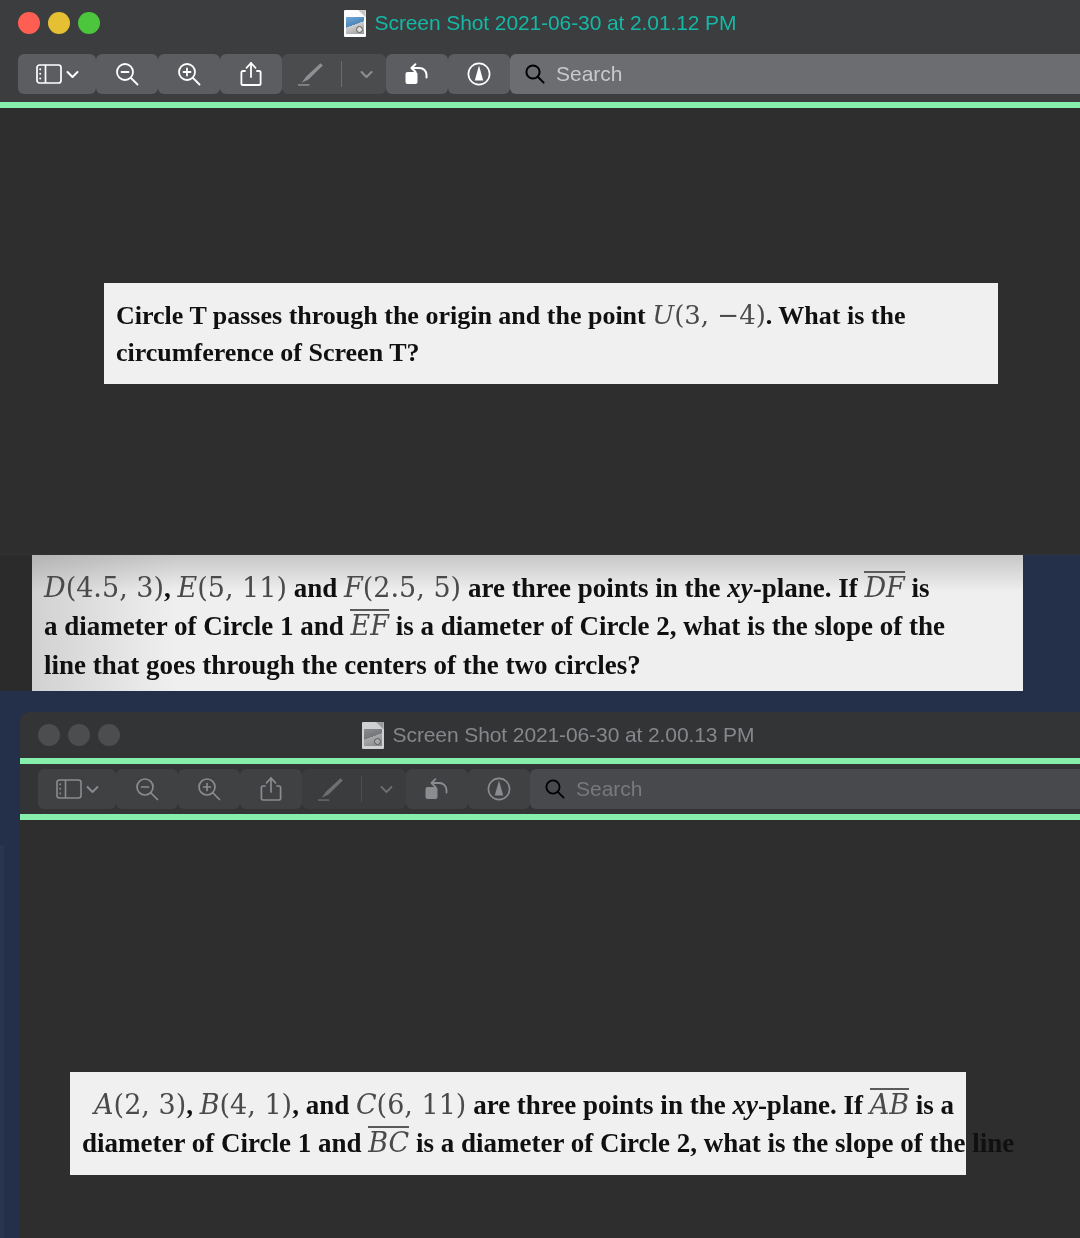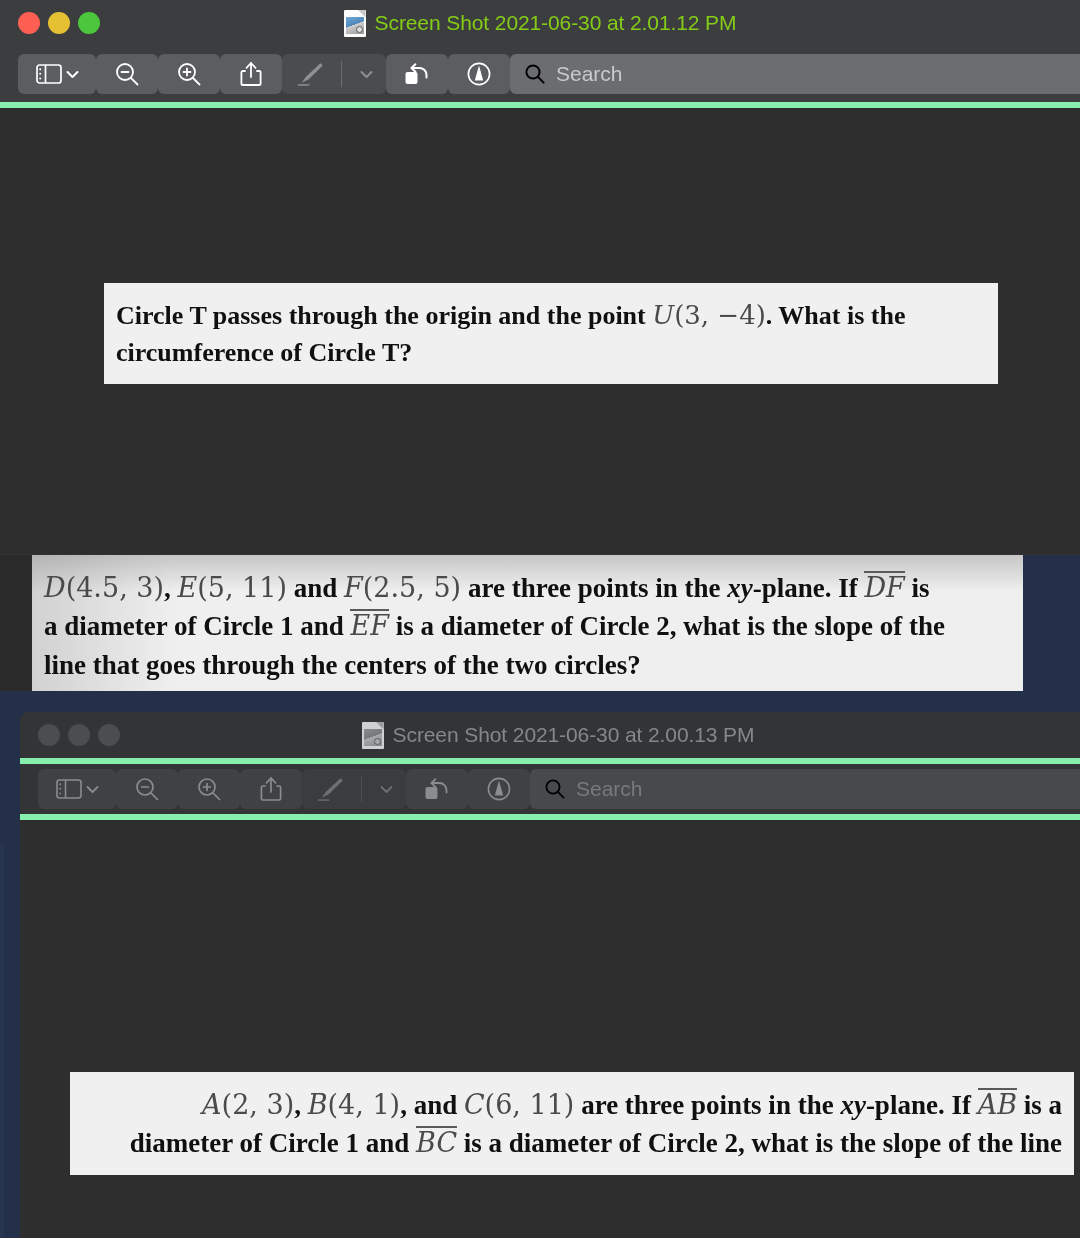--- a/index.html
+++ b/index.html
@@ -57,21 +57,21 @@
     left: 0; right: 0; top: 0; bottom: 0;
     display: flex;
     align-items: center;
     justify-content: center;
     gap: 9px;
     pointer-events: none;
   }
   .title-text {
     font-size: 21px;
     font-weight: 500;
-    color: #84cc16;
+    color: #14b8a6;
     letter-spacing: -0.1px;
     white-space: nowrap;
   }
   .title-text.inactive { color: #85878a; }
 
   .doc-icon {
     width: 22px; height: 27px;
     position: relative;
     flex: 0 0 auto;
   }
@@ -335,21 +335,21 @@
           <svg width="22" height="22" viewBox="0 0 22 22" fill="none" stroke="currentColor" stroke-width="1.8" stroke-linecap="round">
             <circle cx="9" cy="9" r="6.6"></circle>
               <line x1="13.8" y1="13.8" x2="19.6" y2="19.6"></line>
           </svg>
         </span>
         <span class="search-placeholder">Search</span>
       </div>
     </div>
 
     <div class="canvas hairline-top" style="height:424px;">
-      <div class="snippet" style="left:50px; top:252px; width:1004px; font-size:27px;">
+      <div class="snippet" style="left:50px; top:252px; width:896px; font-size:27px;">
         <div class="line">
           <span class="mv">A</span><span class="mvn">(2, 3)</span>, <span class="mv">B</span><span class="mvn">(4, 1)</span>, and <span class="mv">C</span><span class="mvn">(6, 11)</span> are three points in the <span class="ital">xy</span>-plane. If <span class="mv ovl">AB</span> is a
         </div>
         <div class="line">
           diameter of Circle 1 and <span class="mv ovl">BC</span> is a diameter of Circle 2, what is the slope of the line
         </div>
       </div>
     </div>
   </div>
 
@@ -486,21 +486,21 @@
         <span class="search-placeholder">Search</span>
       </div>
     </div>
 
     <div class="canvas hairline-top" style="height:452px;">
       <div class="snippet" style="left:104px; top:175px; width:894px; font-size:26px;">
         <div class="line">
           Circle T passes through the origin and the point <span class="mv">U</span><span class="mvn">(3, −4)</span>. What is the
         </div>
         <div class="line">
-          circumference of Circle T?
+          circumference of Screen T?
         </div>
       </div>
     </div>
   </div>
 
   <div style="position:absolute; left:0; top:845px; width:4px; height:393px; background:#27354e; z-index:4;"></div>
 
 </div>
 
 </body></html>

